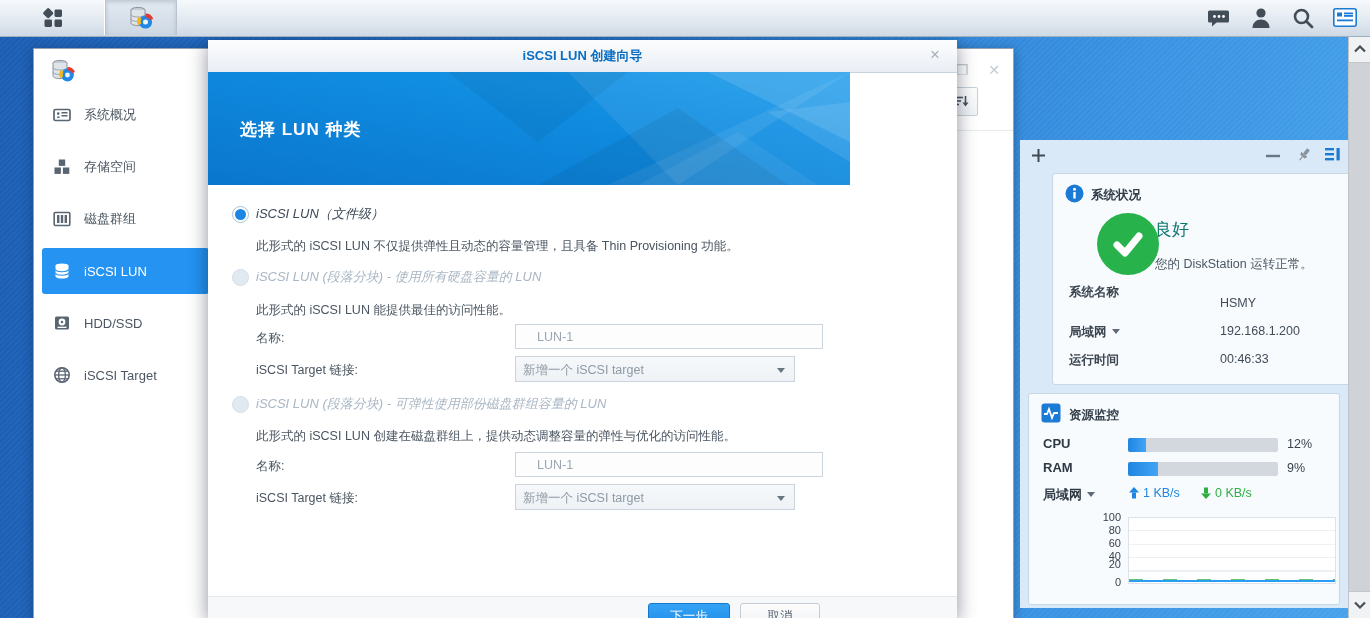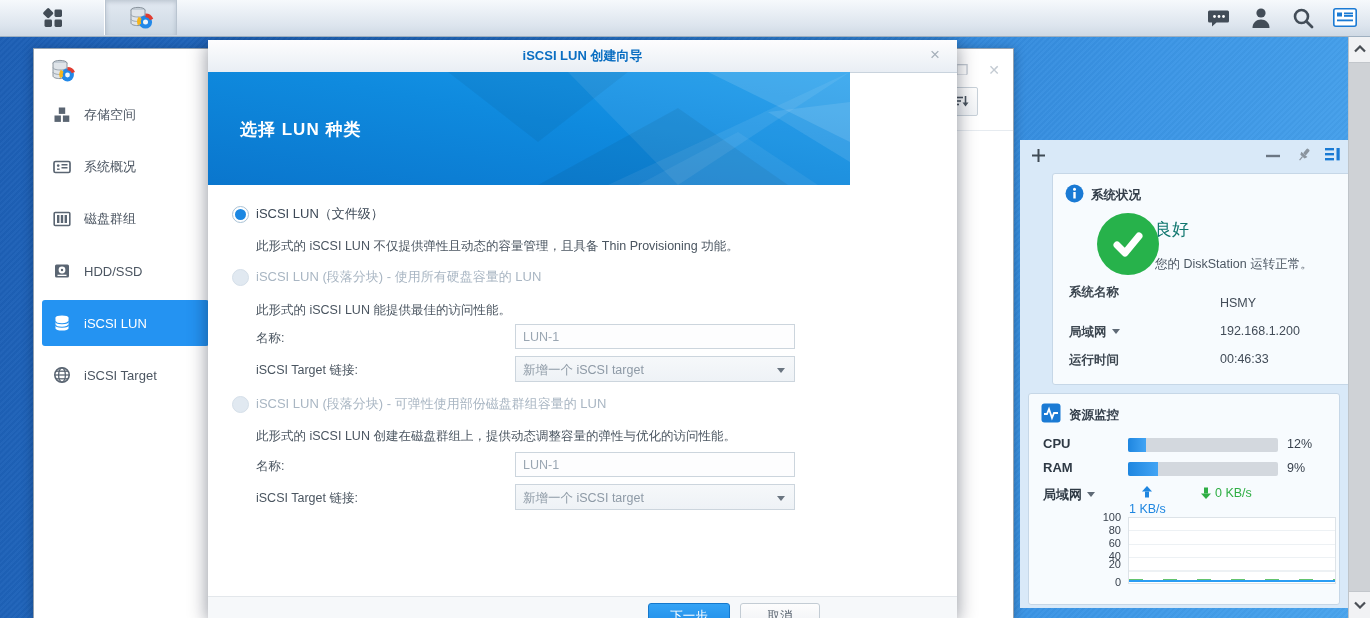--- a/index.html
+++ b/index.html
@@ -59,26 +59,26 @@
     font-size:17px;line-height:22px;text-align:center;cursor:pointer;}
   .dlg-banner{position:absolute;left:0;top:32px;width:642px;height:113px;overflow:hidden;}
   .dlg-heading{position:absolute;left:32px;top:78px;color:#fff;font-size:17px;font-weight:bold;
     letter-spacing:1px;z-index:2;}
   .dlg-body{position:absolute;left:0;top:145px;right:0;bottom:21px;background:#fff;}
 
   .radio{position:absolute;width:15px;height:15px;border-radius:50%;}
   .radio.sel{background:#fff;border:1px solid #a9c2d6;}
   .radio.sel::after{content:"";position:absolute;inset:2px;border-radius:50%;background:#1b87e2;}
   .radio.dis{background:#e1e9f1;border:1px solid #d5dfe9;}
-  .opt-label{position:absolute;font-size:13px;color:#3c4856;}
+  .opt-label{position:absolute;font-size:13px;color:#3c4856;font-style:italic;}
   .opt-label.dis{color:#a9b6c3;}
   .opt-desc{position:absolute;font-size:12.5px;color:#4a5560;}
   .fld-label{position:absolute;font-size:12.5px;color:#4a5560;}
   .tinput{position:absolute;width:264px;height:23px;border:1px solid #ccd5dd;background:#fdfdfe;
-    color:#9aa6b2;font-size:12.5px;padding:0 7px;font-family:inherit;}
+    color:#9aa6b2;font-size:12.5px;padding:0 21px;font-family:inherit;}
   .selectbox{position:absolute;width:280px;height:26px;border:1px solid #ccd5dd;
     background:linear-gradient(#f6f8fa,#eef2f6);color:#8e9aa6;font-size:12.5px;
     line-height:26px;padding:0 7px;box-sizing:border-box;cursor:default;}
   .selectbox .caret{position:absolute;right:9px;top:11px;width:0;height:0;
     border-left:4.5px solid transparent;border-right:4.5px solid transparent;border-top:5px solid #6a7580;}
   .dlg-footer{position:absolute;left:0;right:0;bottom:0;height:21px;background:#f6f8fa;
     border-top:1px solid #e3e7eb;}
   .btn{position:absolute;height:26px;border-radius:3px;font-size:12.5px;font-family:inherit;cursor:pointer;}
   .btn.primary{left:440px;top:563px;width:82px;background:linear-gradient(#34a3f5,#1d8ae6);
     border:1px solid #1578cc;color:#fff;}
@@ -96,21 +96,21 @@
   .status-good{position:absolute;left:102px;top:44px;font-size:17px;color:#0f766e;}
   .status-msg{position:absolute;left:102px;top:82px;font-size:12.5px;color:#4c5763;}
   .inforow-l{position:absolute;left:16px;font-size:12.5px;font-weight:bold;color:#3c4650;}
   .inforow-v{position:absolute;left:167px;font-size:12.5px;color:#424c58;}
   .caret-dn{display:inline-block;width:0;height:0;margin-left:5px;vertical-align:2px;
     border-left:4px solid transparent;border-right:4px solid transparent;border-top:5px solid #5f6a76;}
   .meter-label{position:absolute;left:14px;font-size:13px;font-weight:bold;color:#2e3944;}
   .meter{position:absolute;left:99px;width:150px;height:14px;background:#d3d8de;border-radius:2px;overflow:hidden;}
   .meter>i{display:block;height:100%;background:linear-gradient(90deg,#1e86e0,#42a4f4);}
   .meter-val{position:absolute;left:258px;font-size:12.5px;color:#39424e;}
-  .net-up{position:absolute;left:100px;font-size:12.5px;color:#1e86e0;display:flex;align-items:center;gap:4px;flex-direction:column;}
+  .net-up{position:absolute;left:100px;font-size:12.5px;color:#1e86e0;display:flex;align-items:center;gap:4px;}
   .net-dn{position:absolute;left:172px;font-size:12.5px;color:#2fae44;display:flex;align-items:center;gap:4px;}
   .tick{position:absolute;font-size:11px;color:#39424e;width:30px;text-align:right;left:62px;}
   .plot{position:absolute;left:99px;top:123px;width:208px;height:67px;background:#fff;
     border:1px solid #dde3e8;box-sizing:border-box;
     background-image:repeating-linear-gradient(#fff 0 12.2px,#edf1f4 12.2px 13.4px);}
   .plot .line-up{position:absolute;left:0;right:0;bottom:1px;height:2px;background:#2a9df4;}
   .plot .line-dn{position:absolute;left:0;right:0;bottom:3px;height:1px;
     background:repeating-linear-gradient(90deg,#3cb54a 0 14px,transparent 14px 34px);opacity:.8;}
 
   
@@ -155,70 +155,70 @@
         <circle cx="17.5" cy="17" r="6.4" fill="#2288e8"></circle>
         <path d="M17.5,10.6 a6.4,6.4 0 0 1 5.9,4" fill="none" stroke="#e03c31" stroke-width="3.4"></path>
         <path d="M11.6,19.2 a6.4,6.4 0 0 1 0.6,-6.4" fill="none" stroke="#f5b51c" stroke-width="3.4"></path>
         <circle cx="17.5" cy="17" r="2.4" fill="#eef4fa"></circle>
       </svg>
     </div>
     <div class="nav">
       <div class="nav-item">
         <span class="ic">
           <svg width="18" height="18" viewBox="0 0 18 18">
-              <rect x="5.8" y="1.5" width="6.4" height="6.4" fill="currentColor"></rect>
-              <rect x="1.5" y="9.5" width="6.4" height="6.4" fill="currentColor"></rect>
-              <rect x="9.9" y="9.5" width="6.4" height="6.4" fill="currentColor"></rect>
-            </svg>
-        </span>
-        <span>存储空间</span>
-      </div>
-      <div class="nav-item">
-        <span class="ic">
-          <svg width="18" height="18" viewBox="0 0 18 18">
               <rect x="1" y="3.5" width="16" height="11" rx="1.5" fill="none" stroke="currentColor" stroke-width="1.7"></rect>
               <circle cx="5.2" cy="7.6" r="1.3" fill="currentColor"></circle>
               <rect x="4" y="10.5" width="2.6" height="1.4" fill="currentColor"></rect>
               <rect x="8.5" y="6" width="6" height="1.5" fill="currentColor"></rect>
               <rect x="8.5" y="9" width="6" height="1.5" fill="currentColor"></rect>
             </svg>
         </span>
         <span>系统概况</span>
       </div>
       <div class="nav-item">
         <span class="ic">
           <svg width="18" height="18" viewBox="0 0 18 18">
+              <rect x="5.8" y="1.5" width="6.4" height="6.4" fill="currentColor"></rect>
+              <rect x="1.5" y="9.5" width="6.4" height="6.4" fill="currentColor"></rect>
+              <rect x="9.9" y="9.5" width="6.4" height="6.4" fill="currentColor"></rect>
+            </svg>
+        </span>
+        <span>存储空间</span>
+      </div>
+      <div class="nav-item">
+        <span class="ic">
+          <svg width="18" height="18" viewBox="0 0 18 18">
               <rect x="1.2" y="2.5" width="15.6" height="13" rx="1" fill="none" stroke="currentColor" stroke-width="1.6"></rect>
               <rect x="4" y="5" width="2.4" height="8" fill="currentColor"></rect>
               <rect x="7.8" y="5" width="2.4" height="8" fill="currentColor"></rect>
               <rect x="11.6" y="5" width="2.4" height="8" fill="currentColor"></rect>
             </svg>
         </span>
         <span>磁盘群组</span>
       </div>
+      <div class="nav-item sel">
+        <span class="ic">
+          <svg width="18" height="18" viewBox="0 0 18 18">
+              <ellipse cx="9" cy="3.8" rx="6.5" ry="2.4" fill="currentColor"></ellipse>
+              <path d="M2.5,3.8 v10.4 c0,1.3 2.9,2.4 6.5,2.4 s6.5,-1.1 6.5,-2.4 V3.8" fill="currentColor"></path>
+              <path d="M2.5,7.3 c0,1.3 2.9,2.4 6.5,2.4 s6.5,-1.1 6.5,-2.4 M2.5,10.8 c0,1.3 2.9,2.4 6.5,2.4 s6.5,-1.1 6.5,-2.4" fill="none" stroke="#2493f2" stroke-width="1.1"></path>
+            </svg>
+        </span>
+        <span>iSCSI LUN</span>
+      </div>
       <div class="nav-item">
         <span class="ic">
           <svg width="18" height="18" viewBox="0 0 18 18">
               <rect x="2" y="2.5" width="14" height="13" rx="1.5" fill="currentColor"></rect>
               <circle cx="9" cy="8" r="3.4" fill="#fff"></circle>
               <circle cx="9" cy="8" r="1.2" fill="currentColor"></circle>
               <rect x="4.5" y="12.7" width="9" height="1.3" fill="#fff"></rect>
             </svg>
         </span>
         <span>HDD/SSD</span>
-      </div>
-      <div class="nav-item sel">
-        <span class="ic">
-          <svg width="18" height="18" viewBox="0 0 18 18">
-              <ellipse cx="9" cy="3.8" rx="6.5" ry="2.4" fill="currentColor"></ellipse>
-              <path d="M2.5,3.8 v10.4 c0,1.3 2.9,2.4 6.5,2.4 s6.5,-1.1 6.5,-2.4 V3.8" fill="currentColor"></path>
-              <path d="M2.5,7.3 c0,1.3 2.9,2.4 6.5,2.4 s6.5,-1.1 6.5,-2.4 M2.5,10.8 c0,1.3 2.9,2.4 6.5,2.4 s6.5,-1.1 6.5,-2.4" fill="none" stroke="#2493f2" stroke-width="1.1"></path>
-            </svg>
-        </span>
-        <span>iSCSI LUN</span>
       </div>
       <div class="nav-item">
         <span class="ic">
           <svg width="18" height="18" viewBox="0 0 18 18">
               <circle cx="9" cy="9" r="7.2" fill="none" stroke="currentColor" stroke-width="1.6"></circle>
               <ellipse cx="9" cy="9" rx="3.4" ry="7.2" fill="none" stroke="currentColor" stroke-width="1.3"></ellipse>
               <line x1="1.8" y1="9" x2="16.2" y2="9" stroke="currentColor" stroke-width="1.3"></line>
               <line x1="3" y1="5.2" x2="15" y2="5.2" stroke="currentColor" stroke-width="1.3"></line>
               <line x1="3" y1="12.8" x2="15" y2="12.8" stroke="currentColor" stroke-width="1.3"></line>
             </svg>

